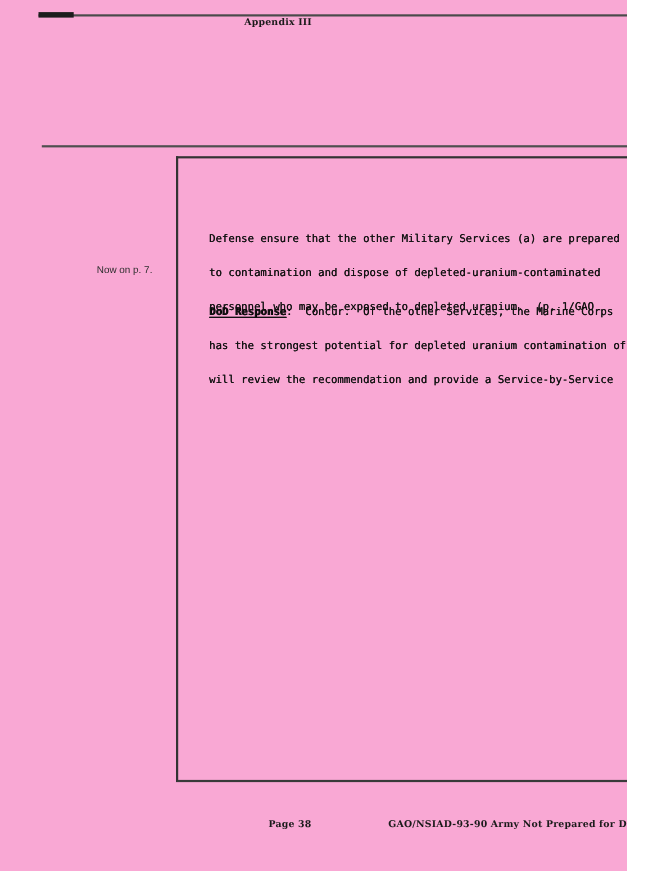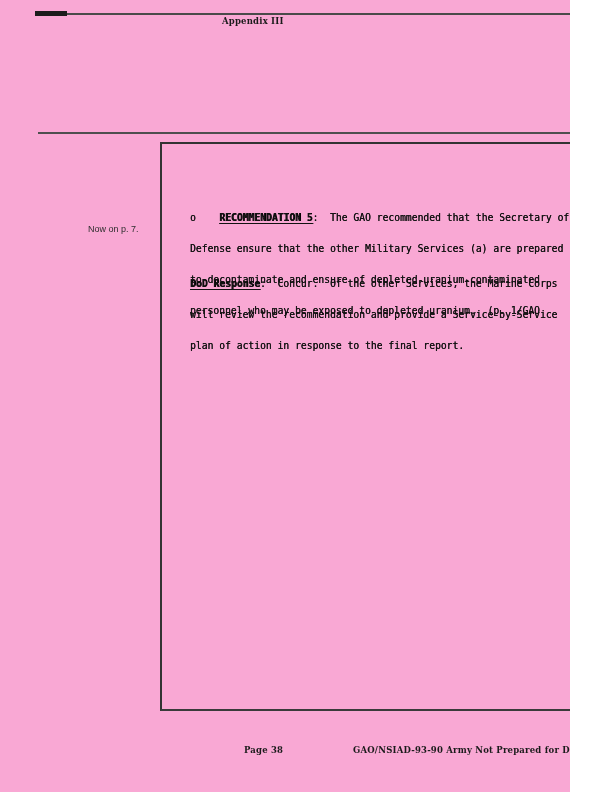--- a/index.html
+++ b/index.html
@@ -52,21 +52,21 @@
     font-size: 8.5px;
     line-height: 10.5px;
     color: #1b1b1b;
     letter-spacing: 0.2px;
   }
 
   
   .margin-note {
     position: absolute;
     left: 40px;
-    top: 224px;
+    top: 240px;
     font-family: "Liberation Sans", sans-serif;
     font-size: 9px;
     color: #2e2e2e;
     padding-left: 48px;
   }
 
   
   .letter-box {
     position: absolute;
     left: 160px;
@@ -142,28 +142,27 @@
     <div>Appendix III</div>
   </div>
 
   <div class="rule-mid"></div>
 
   <div class="margin-note">Now on p. 7.</div>
 
   <div class="letter-box"></div>
 
   <div class="mono para-recommendation">
-    <div><span>o    </span><span class="heading-underline">RECOMMENDATION 5</span><span>:  The GAO recommended that the Secretary of</span></div>
     <div>Defense ensure that the other Military Services (a) are prepared</div>
-    <div>to decontaminate and ensure of depleted-uranium-contaminated</div>
+    <div>to contamination and dispose of depleted-uranium-contaminated</div>
     <div>personnel who may be exposed to depleted uranium.  (p. 1/GAO</div>
   </div>
 
   <div class="mono para-response">
     <div><span class="heading-underline">DoD Response</span><span>:  Concur.  Of the other Services, the Marine Corps</span></div>
+    <div>has the strongest potential for depleted uranium contamination of</div>
     <div>will review the recommendation and provide a Service-by-Service</div>
-    <div>plan of action in response to the final report.</div>
   </div>
 
   <div class="footer-page-number">Page 38</div>
   <div class="footer-report-id">GAO/NSIAD-93-90 Army Not Prepared for DU Contaminatio</div>
 
 </div>
 
 </body></html>

